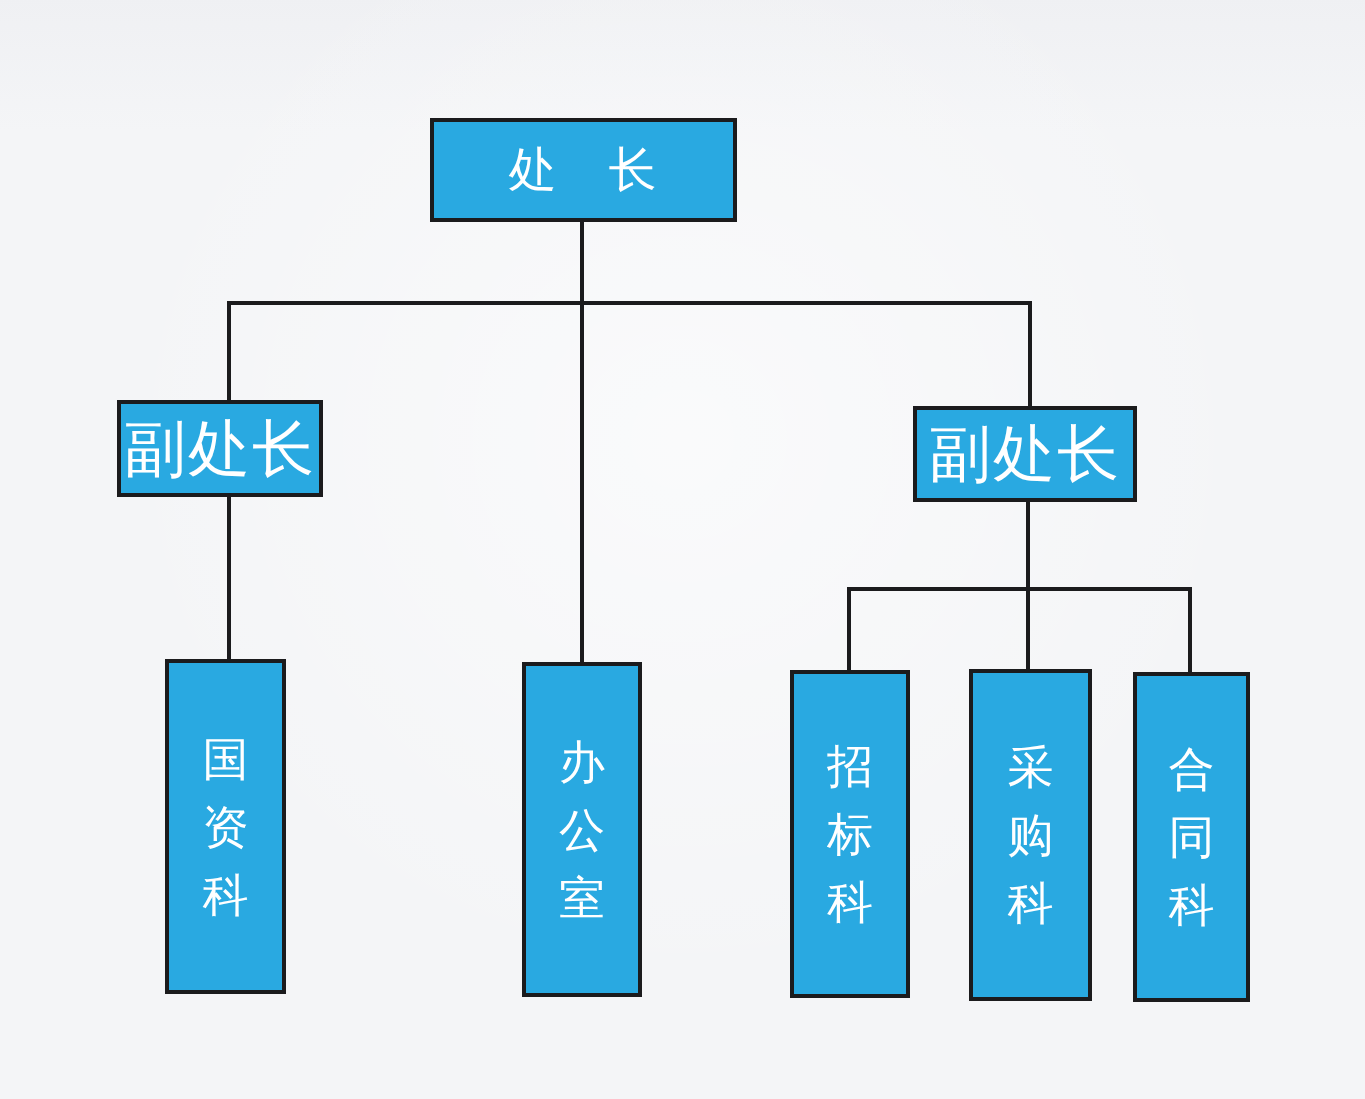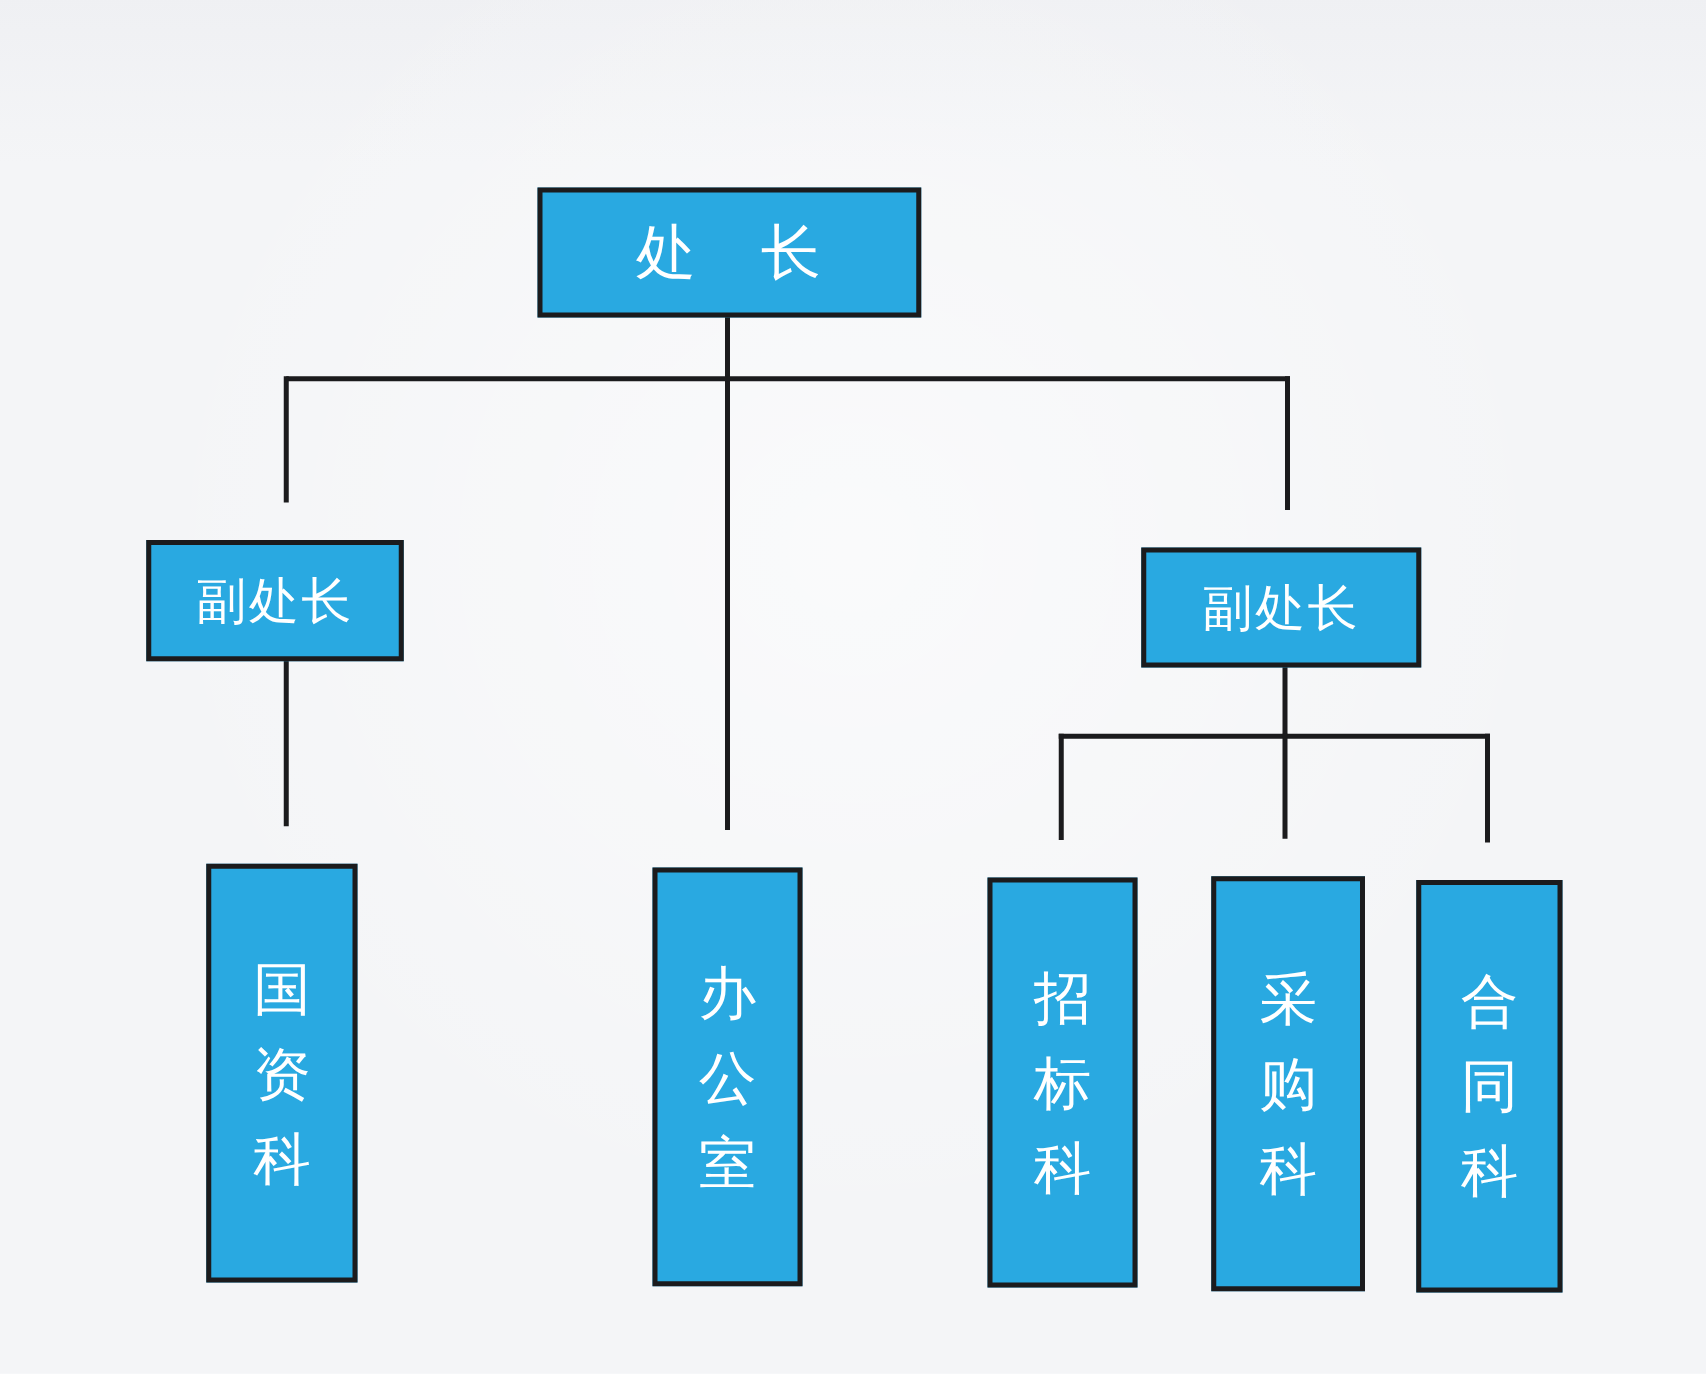--- a/index.html
+++ b/index.html
@@ -30,24 +30,23 @@
   .node {
     position: absolute;
     box-sizing: border-box;
     background: #29a9e1;
     border: 4px solid #1b1b1d;
     color: #ffffff;
     display: flex;
     align-items: center;
     justify-content: center;
     z-index: 2;
-    margin-top: 32px;
   }
   .node-h {
-    font-size: 40px;
+    font-size: 62px;
     letter-spacing: 2px;
     white-space: nowrap;
   }
   .node-v {
     flex-direction: column;
     gap: 22px;
     font-size: 46px;
     line-height: 1;
   }
   .node-v .vchar {

